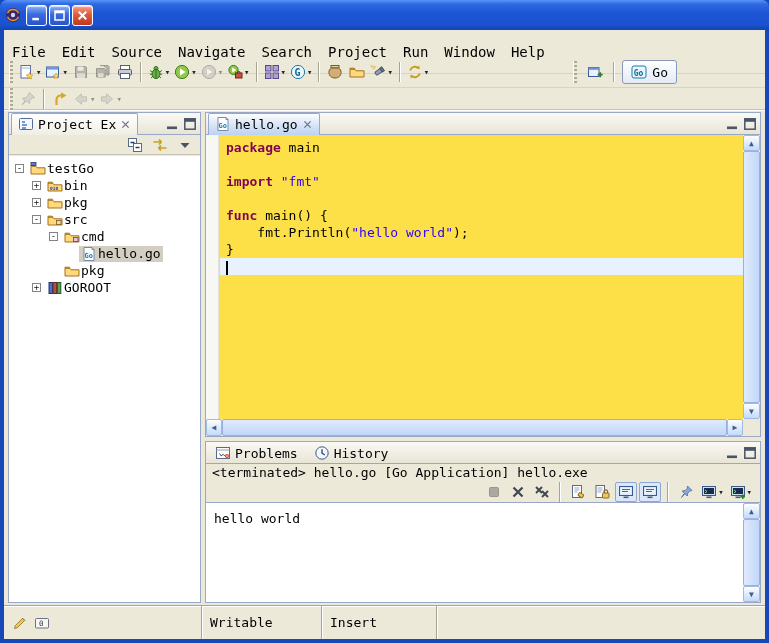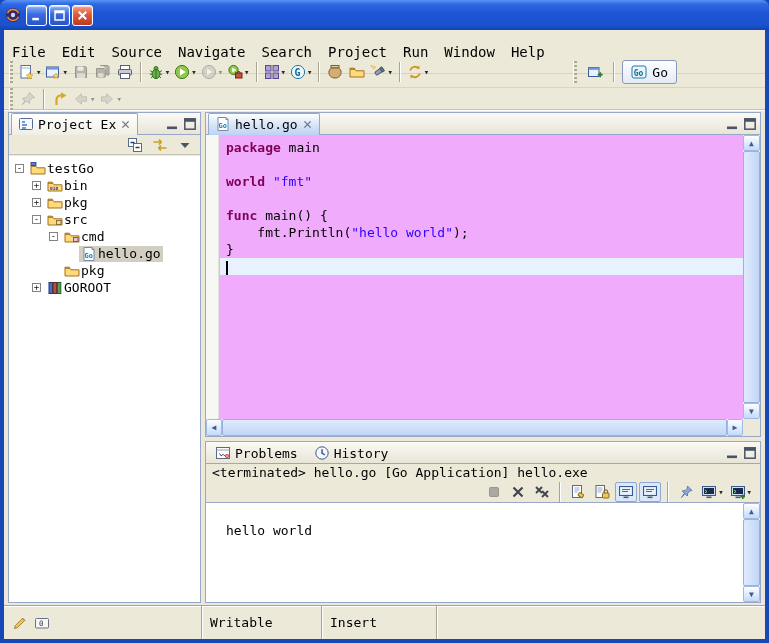--- a/index.html
+++ b/index.html
@@ -52,21 +52,21 @@
 .mm svg{width:100%;height:100%}
 
 .viewbar{height:20px;display:flex;align-items:center;justify-content:flex-end;gap:3px;padding-right:4px;border-bottom:1px solid #C8C4B4}
 .tree{position:absolute;left:0;right:0;top:43px;bottom:0;background:#fff;overflow:hidden;padding-top:4px}
 .tree-row{display:flex;align-items:center;height:17px}
 .expander{width:9px;height:9px;border:1px solid #848284;background:#fff;font-size:9px;line-height:7px;text-align:center;margin-right:4px;flex:none;color:#222}
 .exp-spacer{width:13px;flex:none}
 .sel-wrap{display:flex;align-items:center;gap:1px;padding:0 2px}
 .tree-row.selected .sel-wrap{background:#D2CEC2}
 
-.editor-body{position:absolute;left:0;right:0;top:22px;bottom:0;background:#f0abfc}
+.editor-body{position:absolute;left:0;right:0;top:22px;bottom:0;background:#fde047}
 .ruler{position:absolute;left:0;top:0;bottom:17px;width:13px;background:#F7F7F3;border-right:1px solid #E2E2DA}
 .code{position:absolute;left:14px;right:17px;top:0;bottom:17px;padding-top:4px;overflow:hidden;font-size:13px}
 .code-line{height:17px;line-height:17px;white-space:pre;padding-left:6px}
 .cursor-line{background:#E8F2FE}
 .tok-kw{color:#7F0055;font-weight:bold}
 .tok-str{color:#2A00FF}
 .tok-pl{color:#000}
 .caret{display:inline-block;width:2px;height:14px;background:#000;vertical-align:middle}
 
 .sb{position:absolute;display:flex;background:#F3F2EB}
@@ -80,21 +80,21 @@
 .sb-v .sb-thumb{left:0;right:0;top:0;bottom:0}
 .sb-h .sb-thumb{top:0;bottom:0;left:0;right:0;background:linear-gradient(180deg,#DFEBFD,#C2D6F8)}
 .ed-vscroll{right:0;top:0;bottom:17px}
 .ed-hscroll{left:0;right:17px;bottom:0}
 .sb-corner{position:absolute;right:0;bottom:0;width:17px;height:17px;background:#ECE9D8}
 
 .conline{height:18px;line-height:18px;padding-left:6px;white-space:nowrap;overflow:hidden}
 .contb{height:20px;display:flex;align-items:center;justify-content:flex-end;gap:2px;padding-right:6px}
 .contb .tb-btn{height:20px}
 .conout-wrap{position:absolute;left:0;right:0;top:60px;bottom:0;background:#fff;border-top:1px solid #98A8C8}
-.conout{position:absolute;left:0;top:0;right:17px;bottom:0;padding:20px;white-space:pre}
+.conout{position:absolute;left:0;top:0;right:17px;bottom:0;padding:8px;white-space:pre}
 .con-vscroll{right:0;top:0;bottom:0}
 
 .statusbar{position:absolute;left:0;right:0;top:575px;height:34px;border-top:1px solid #A8A494;box-shadow:inset 0 1px 0 #fff;display:flex;align-items:stretch}
 .cell{display:flex;align-items:center;padding-left:8px;white-space:nowrap}
 .cell+.cell{border-left:1px solid #A8A494;box-shadow:inset 1px 0 0 #fff}
 .cell.trim{width:197px;gap:6px}
 .cell.c-w{width:120px}
 .cell.c-i{width:115px}
 .cell.filler{flex:1}
 </style>
@@ -545,21 +545,21 @@
               <rect x="2.8" y="2.8" width="10.4" height="10.4" fill="none" stroke="#4A5468" stroke-width="1.5"></rect>
               <rect x="2.8" y="2.8" width="10.4" height="3" fill="#4A5468"></rect>
             </svg></span>
       </span>
     </div>
     <div class="editor-body">
       <div class="ruler"></div>
       <div class="code">
           <div class="code-line"><span class="tok-kw">package</span><span class="tok-pl"> main</span></div>
           <div class="code-line"></div>
-          <div class="code-line"><span class="tok-kw">world</span><span class="tok-pl"> </span><span class="tok-str">"fmt"</span></div>
+          <div class="code-line"><span class="tok-kw">import</span><span class="tok-pl"> </span><span class="tok-str">"fmt"</span></div>
           <div class="code-line"></div>
           <div class="code-line"><span class="tok-kw">func</span><span class="tok-pl"> main() {</span></div>
           <div class="code-line"><span class="tok-pl">    fmt.Println(</span><span class="tok-str">"hello world"</span><span class="tok-pl">);</span></div>
           <div class="code-line"><span class="tok-pl">}</span></div>
           <div class="code-line cursor-line"><span class="caret"></span></div>
         </div>
       <div class="sb sb-v ed-vscroll">
         <div class="sb-btn">▲</div>
         <div class="sb-track">
             <div class="sb-thumb"></div>

